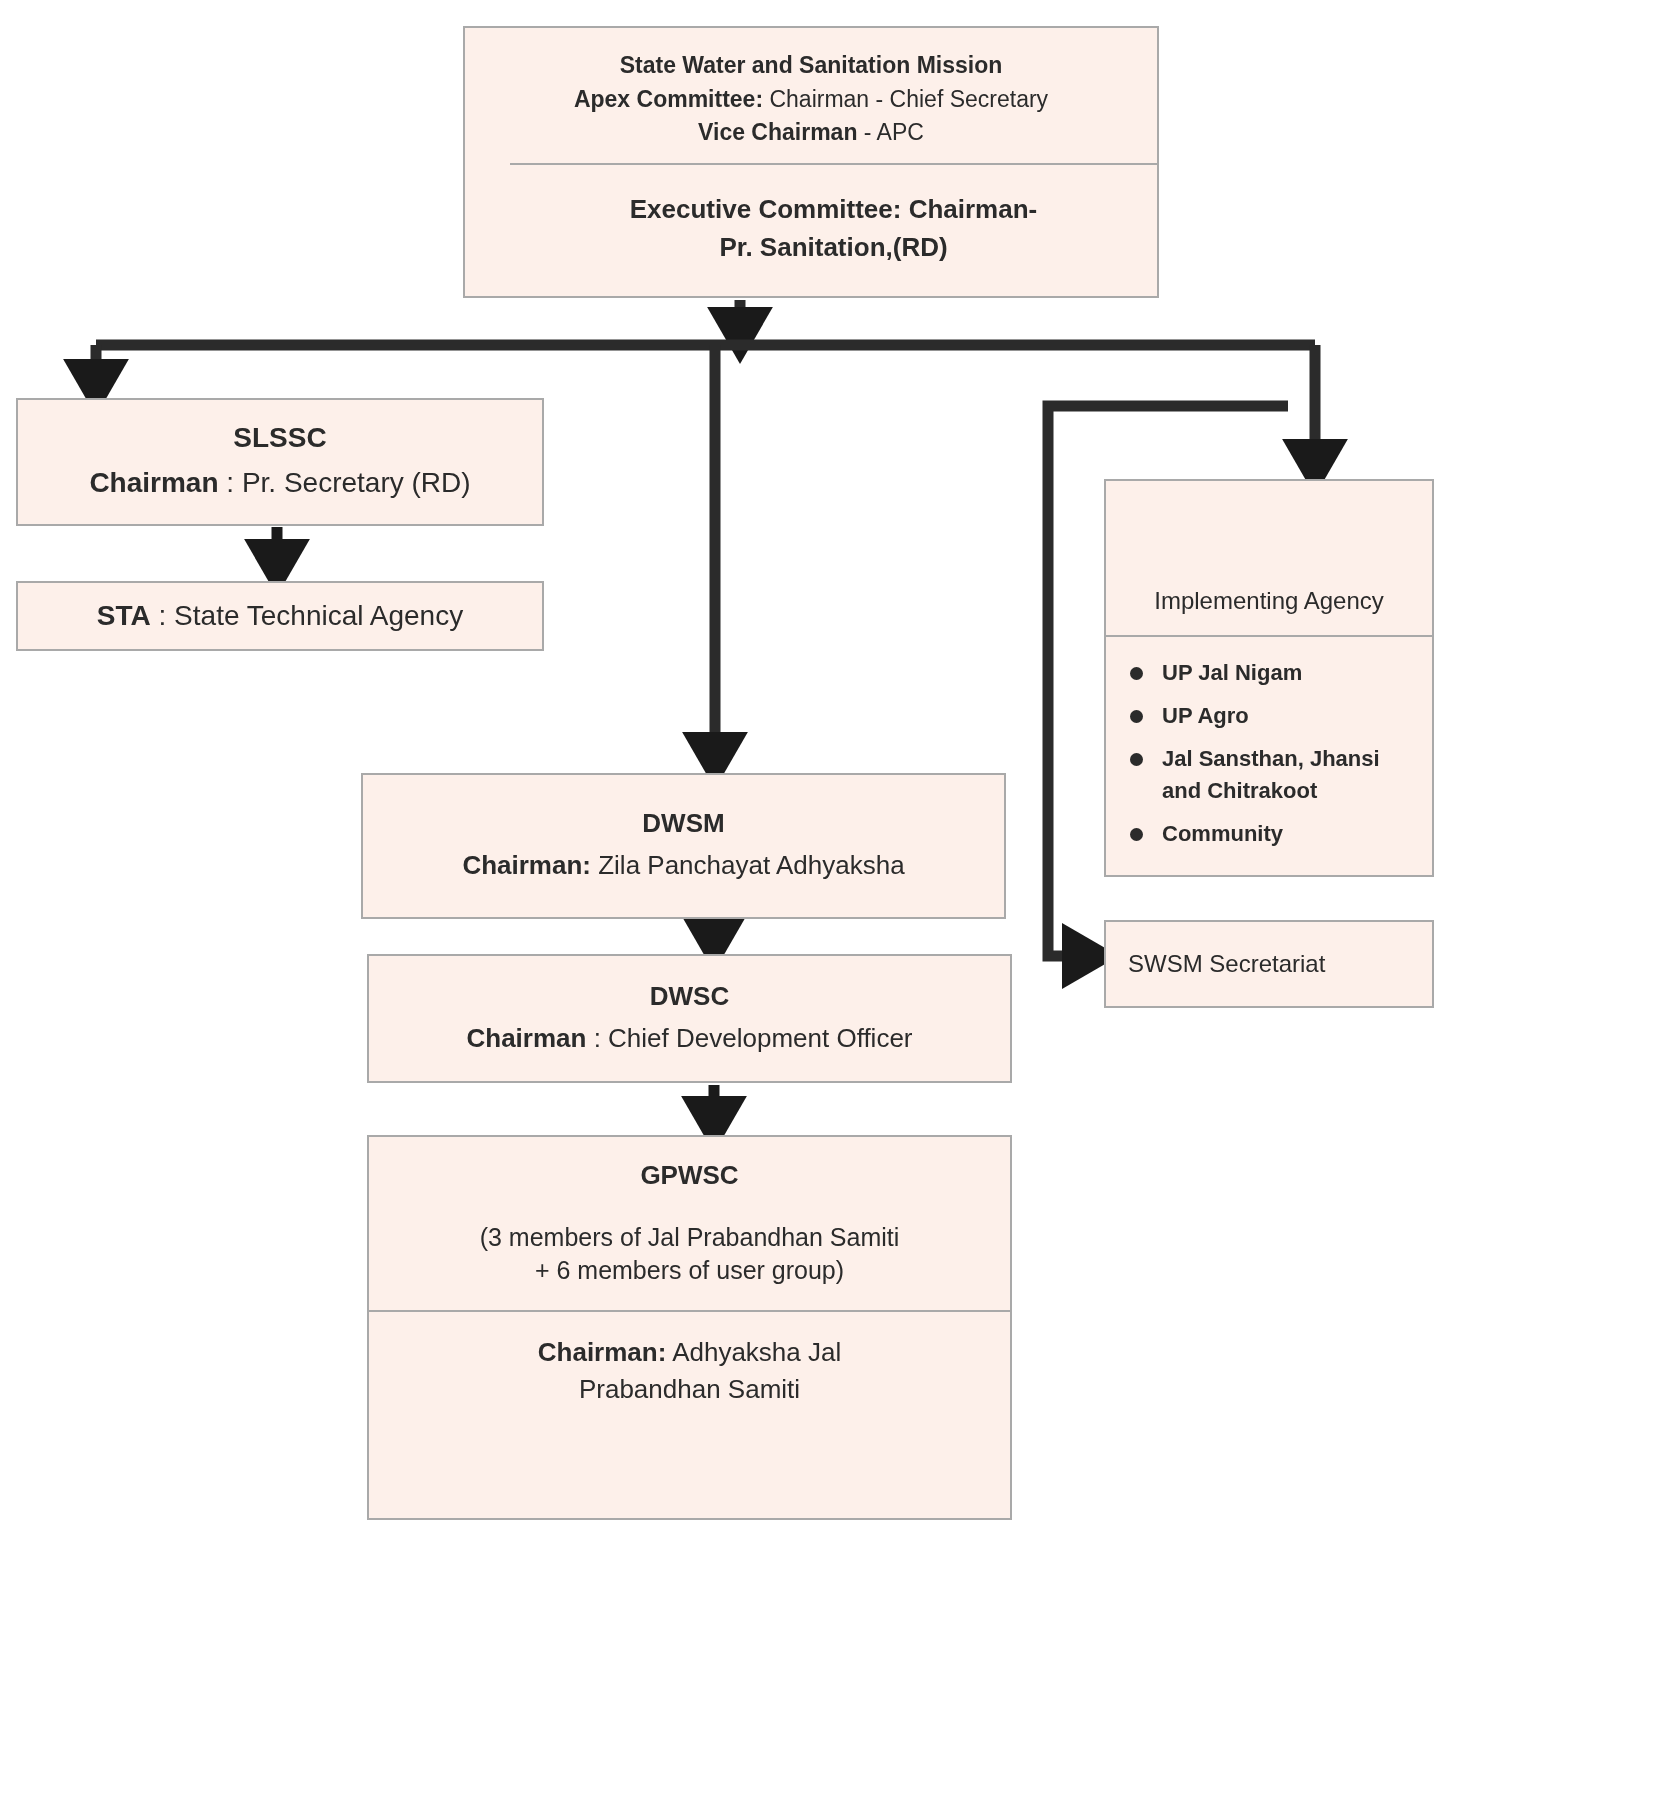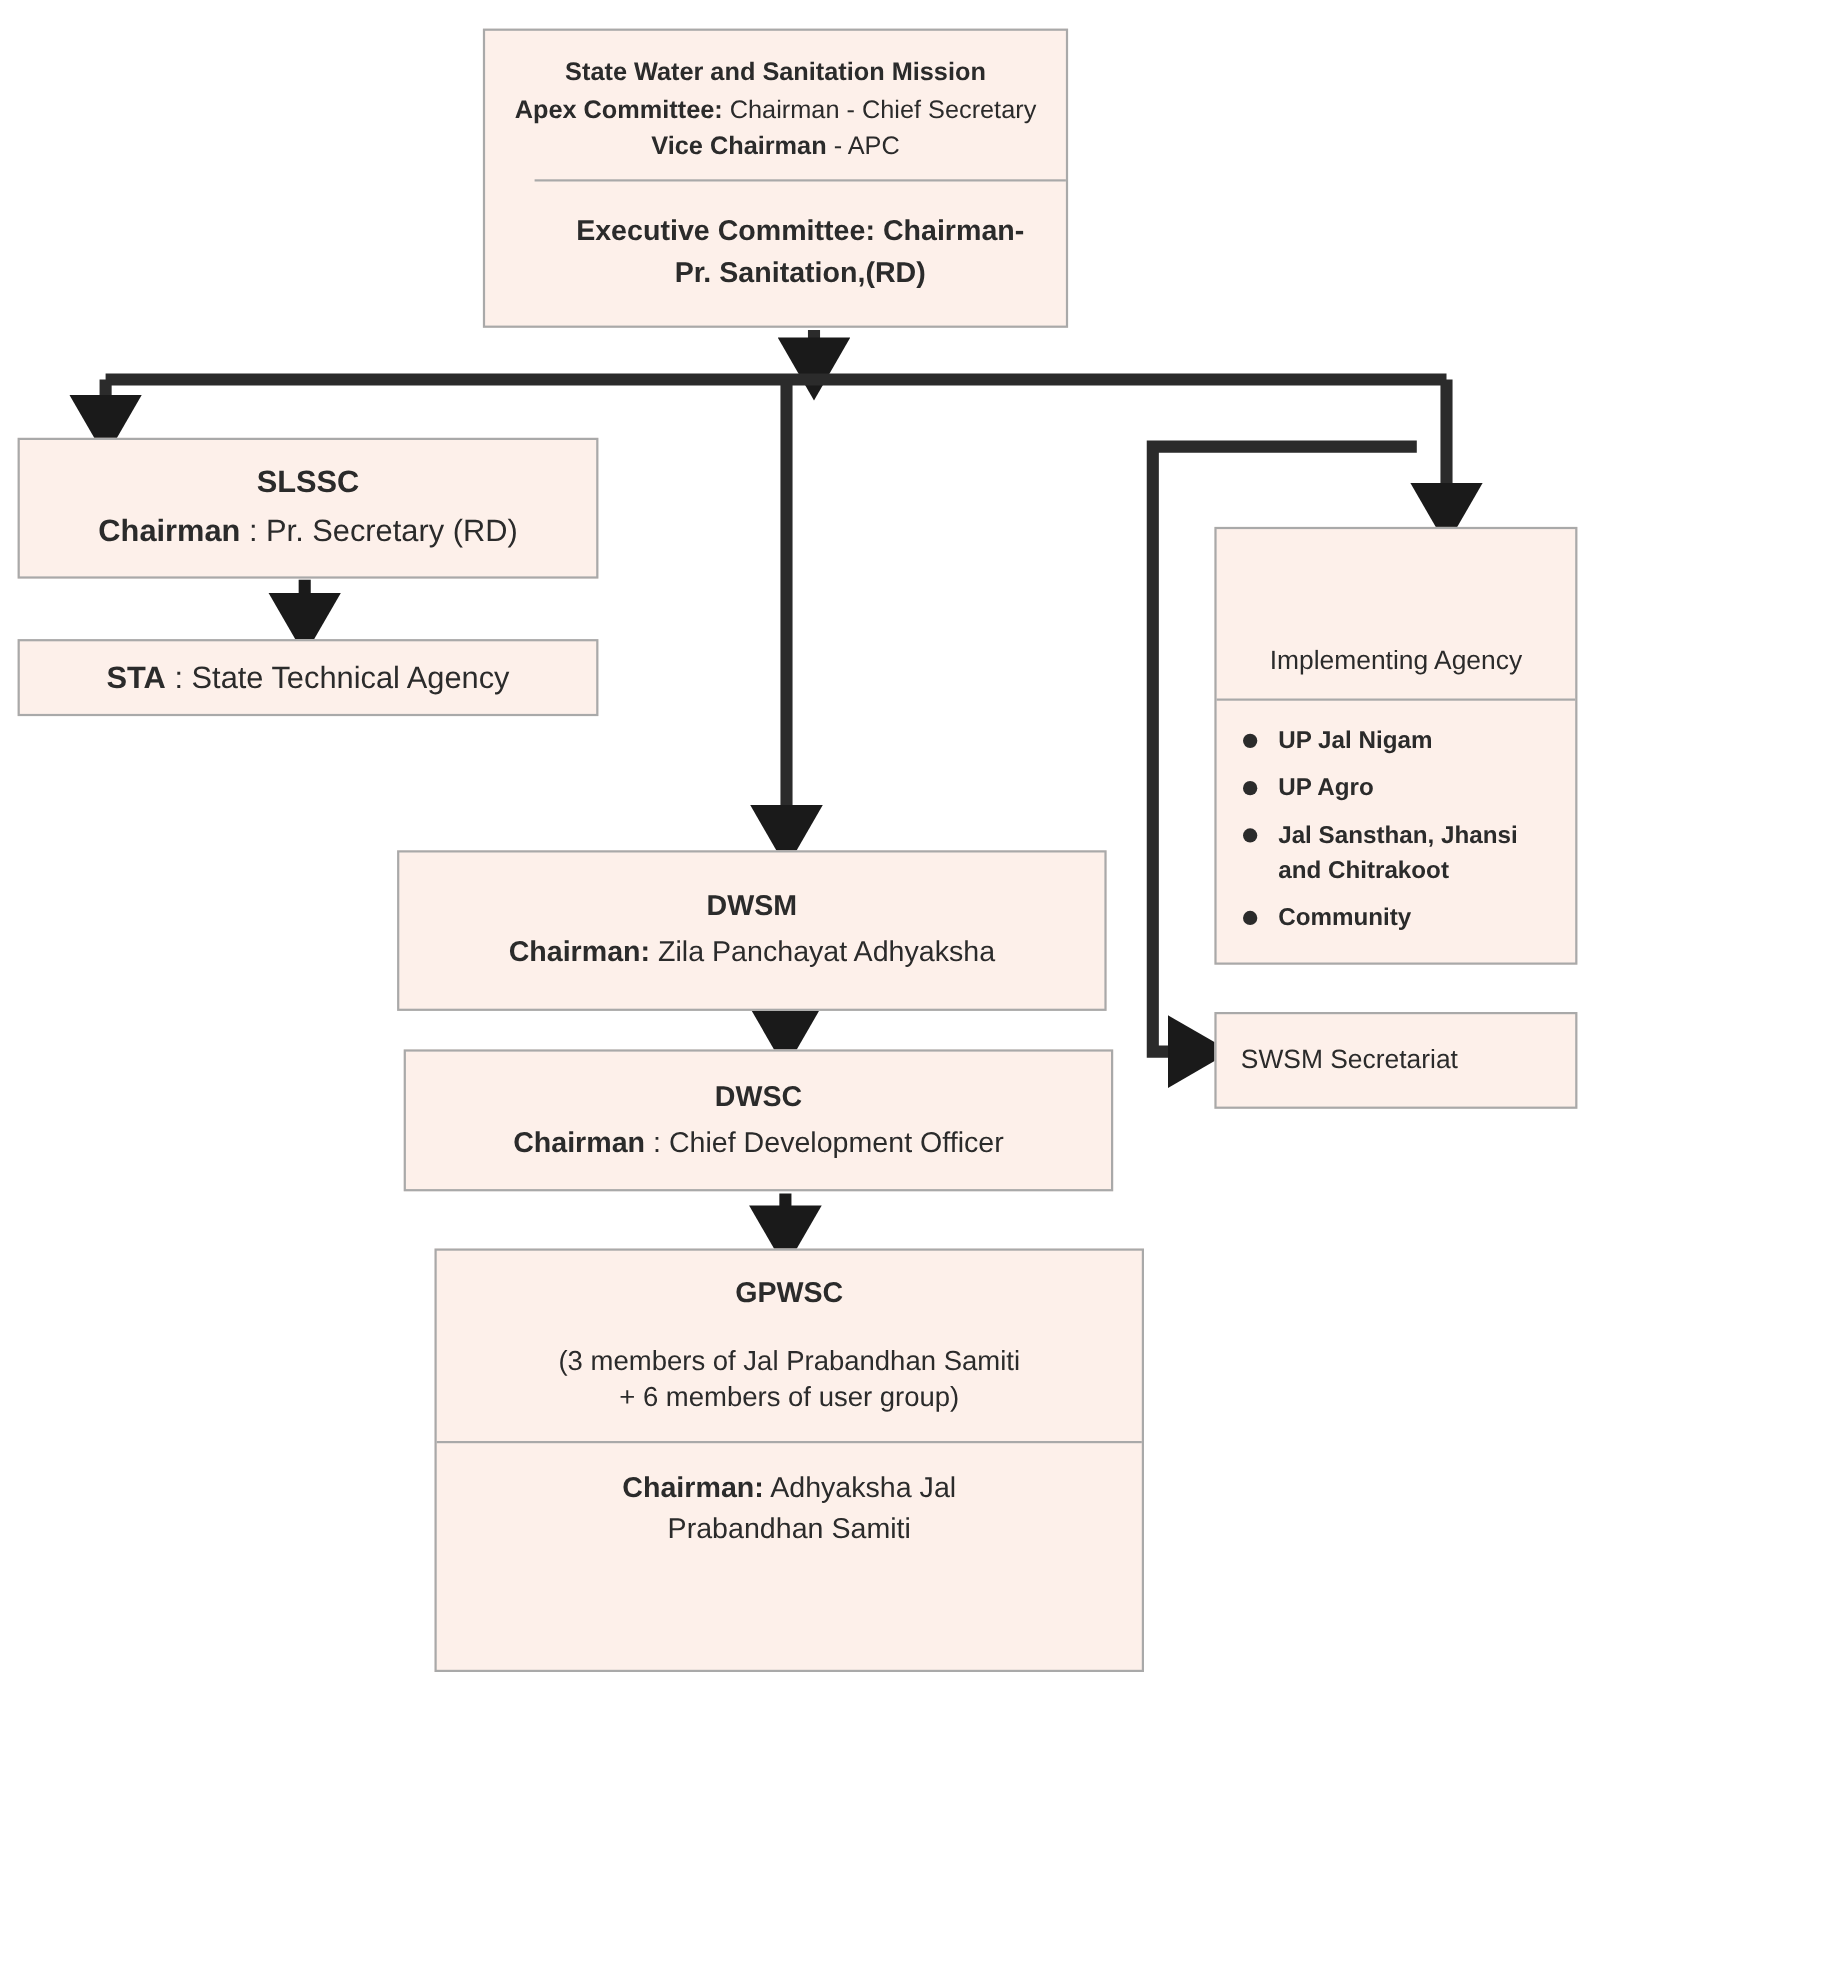--- a/index.html
+++ b/index.html
@@ -31,21 +31,21 @@
     padding: 10px 14px;
     text-align: center;
     line-height: 1.45;
   }
   .divider {
     border-top: 2px solid #a9a9a9;
   }
   .b { font-weight: bold; }
 
   
-  #swsm-box { left: 439px; top: 26px; width: 532px; height: 272px; }
+  #swsm-box { left: 463px; top: 26px; width: 696px; height: 272px; }
   #swsm-apex { font-size: 23px; padding: 18px 14px 14px; }
   #swsm-exec { font-size: 26px; padding: 26px 14px 26px; margin-left: 45px; }
 
   
   #slssc-box { left: 16px; top: 398px; width: 528px; height: 128px; }
   #slssc-title { font-size: 28px; font-weight: bold; padding: 6px 10px 0; }
   #slssc-sub { font-size: 28px; padding: 4px 10px 8px; }
 
   
   #sta-box { left: 16px; top: 581px; width: 528px; height: 70px; }
@@ -81,21 +81,21 @@
   #dwsm-box { left: 361px; top: 773px; width: 645px; height: 146px; align-items: center; }
   #dwsm-title { font-size: 26px; font-weight: bold; padding: 8px 10px 0; }
   #dwsm-sub { font-size: 26px; padding: 4px 10px 10px; }
 
   
   #dwsc-box { left: 367px; top: 954px; width: 645px; height: 129px; }
   #dwsc-title { font-size: 26px; font-weight: bold; padding: 8px 10px 0; }
   #dwsc-sub { font-size: 26px; padding: 4px 10px 10px; }
 
   
-  #gpwsc-box { left: 367px; top: 1135px; width: 645px; height: 385px; justify-content: flex-start; margin-left: 28px; }
+  #gpwsc-box { left: 367px; top: 1135px; width: 645px; height: 385px; justify-content: flex-start; }
   #gpwsc-top { padding: 20px 14px 22px; }
   #gpwsc-title { font-size: 26px; font-weight: bold; }
   #gpwsc-members { font-size: 25px; margin-top: 26px; line-height: 1.35; }
   #gpwsc-chair { font-size: 26px; padding: 22px 14px; line-height: 1.4; }
 
   
   #links { position: absolute; left: 0; top: 0; width: 1658px; height: 1798px; pointer-events: none; }
 </style>
 </head>
 <body>

